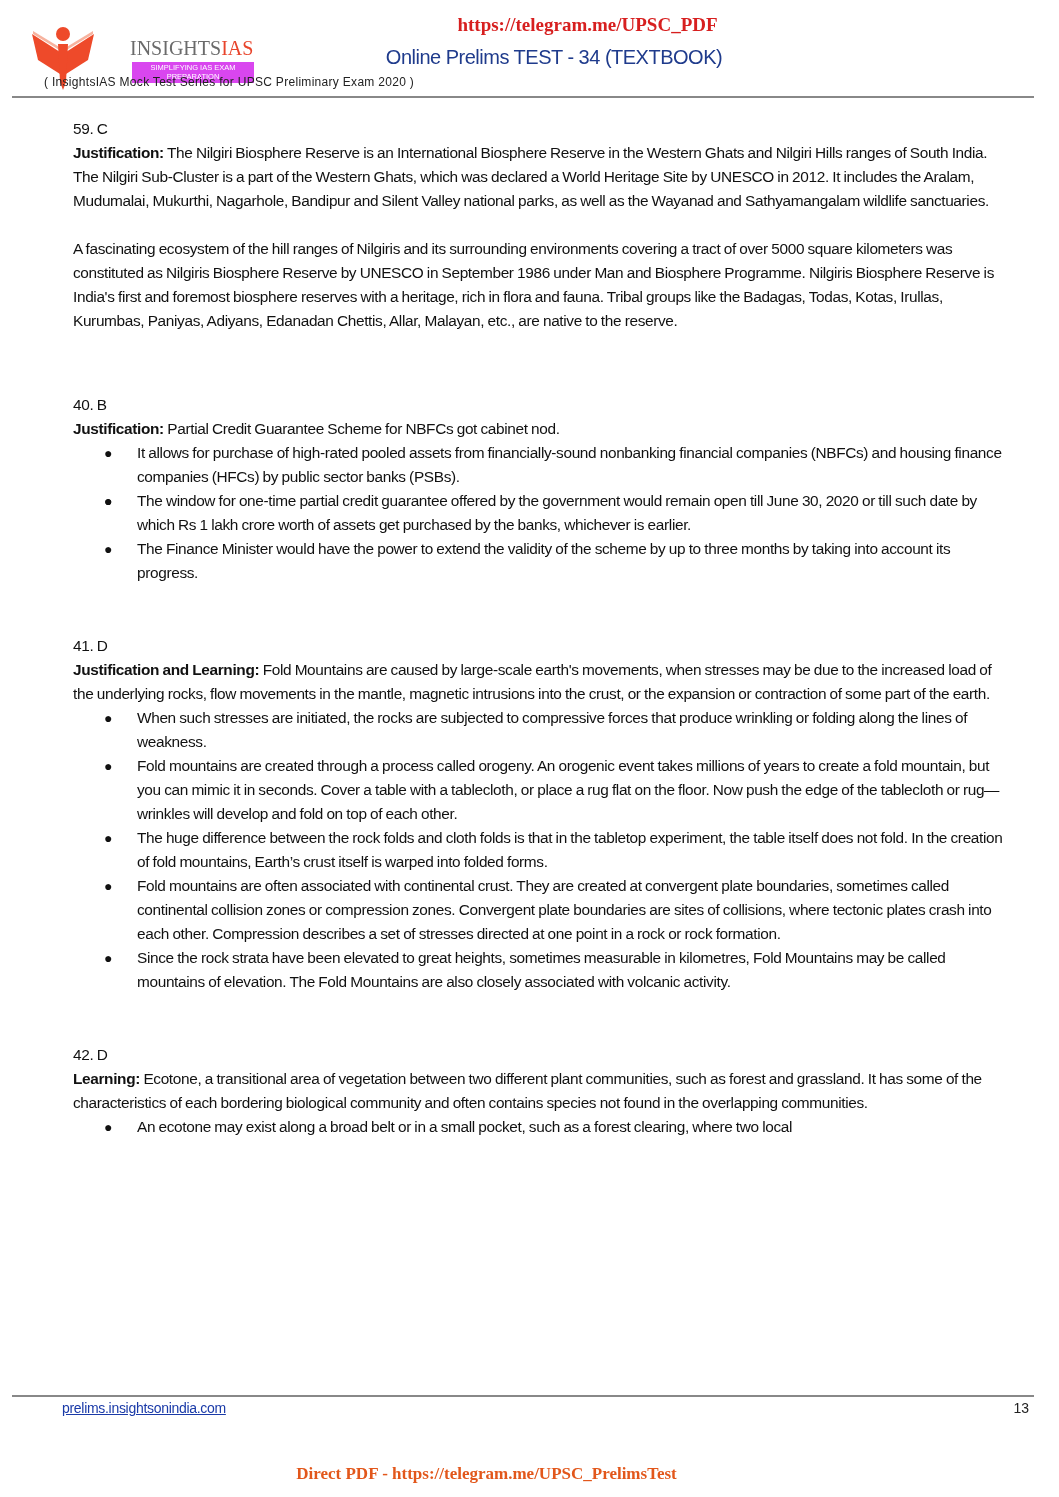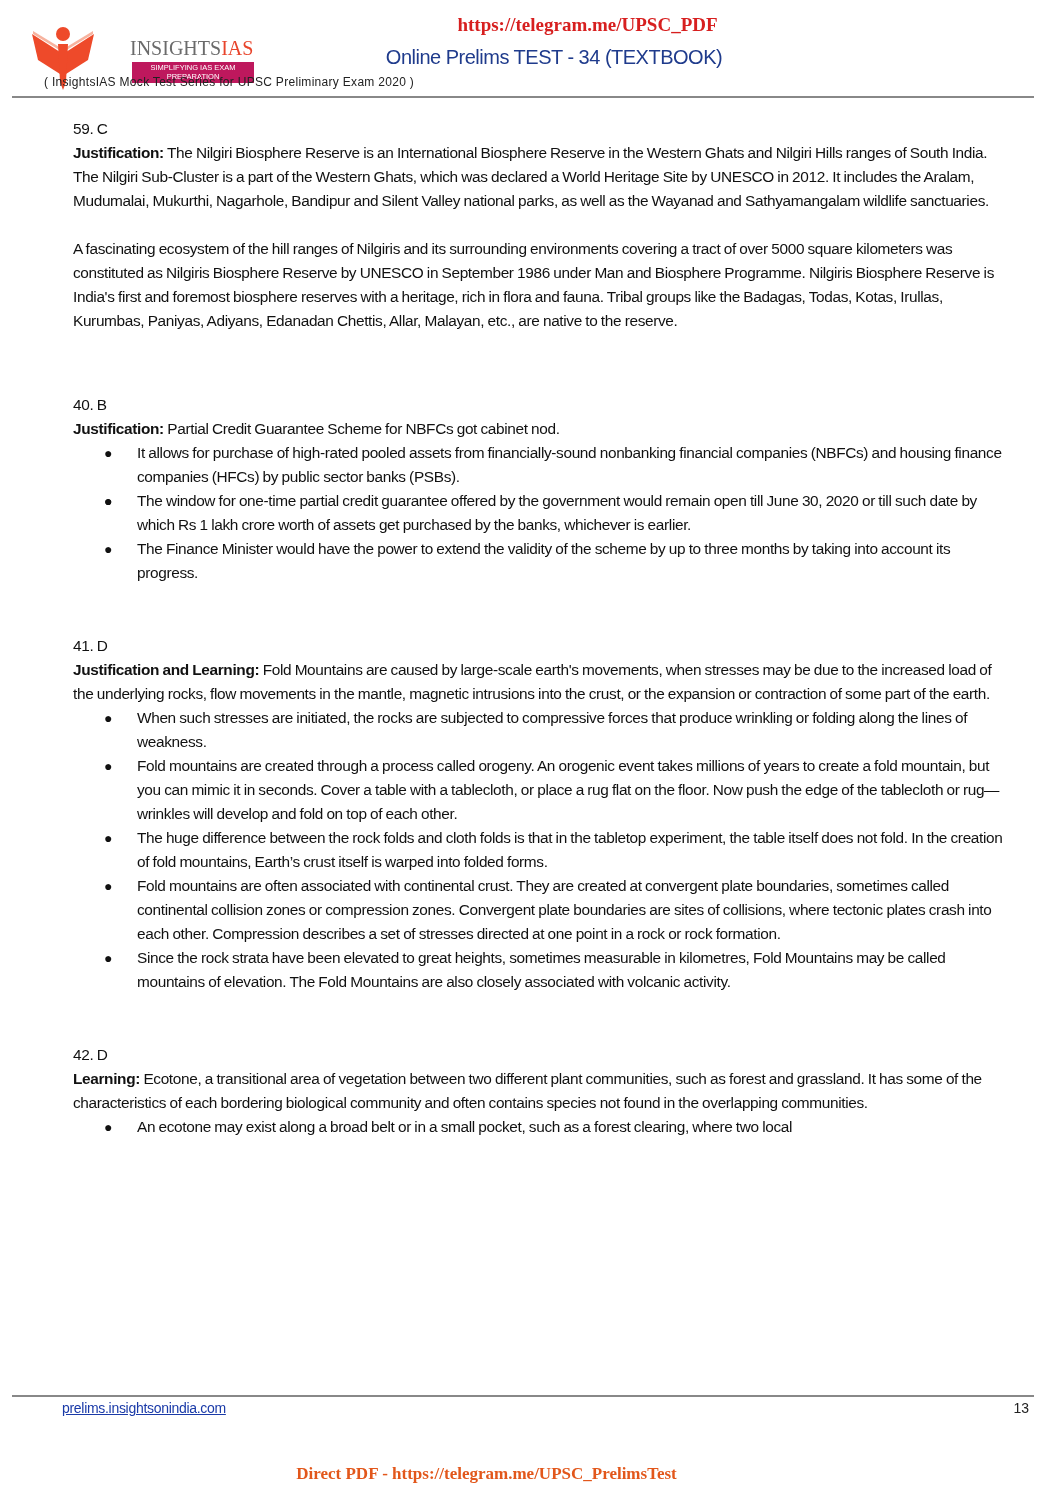--- a/index.html
+++ b/index.html
@@ -7,21 +7,21 @@
 
   
   .tg-top { position: absolute; top: 14px; left: 0; width: 1059px; text-align: center;
             padding-left: 116px; box-sizing: border-box;
             font-family: "Liberation Serif", serif; font-weight: bold; font-size: 19px; color: #d71f1f; }
   .logo { position: absolute; left: 30px; top: 22px; width: 230px; height: 70px; }
   .logo-mark { position: absolute; left: 0; top: 0; width: 66px; height: 70px; }
   .brand { position: absolute; left: 100px; top: 15px; font-family: "Liberation Serif", serif;
            font-size: 20px; letter-spacing: 0px; color: #6b6b6b; }
   .brand .ias { color: #e8442b; }
-  .tagline { position: absolute; left: 102px; top: 40px; width: 122px; background: #be185d;
+  .tagline { position: absolute; left: 102px; top: 40px; width: 122px; background: #d946ef;
              color: #fff; font-family: "Liberation Sans", sans-serif; font-size: 7.5px;
              text-align: center; line-height: 9px; padding: 1px 0 2px 0; }
   .title { position: absolute; top: 46px; left: 0; width: 1025px; text-align: center;
            padding-left: 83px; box-sizing: border-box;
            font-family: "Liberation Sans", sans-serif; font-size: 20px; color: #1f3b8c; letter-spacing: -0.5px; }
   .subtitle { position: absolute; top: 75px; left: 0; width: 1059px; text-align: left;
               padding-left: 44px; box-sizing: border-box;
               font-family: "Liberation Sans", sans-serif; font-size: 12px; color: #222; letter-spacing: 0.3px; }
   .rule-top { position: absolute; top: 96px; left: 12px; width: 1022px; height: 2px; background: #888; }
 

